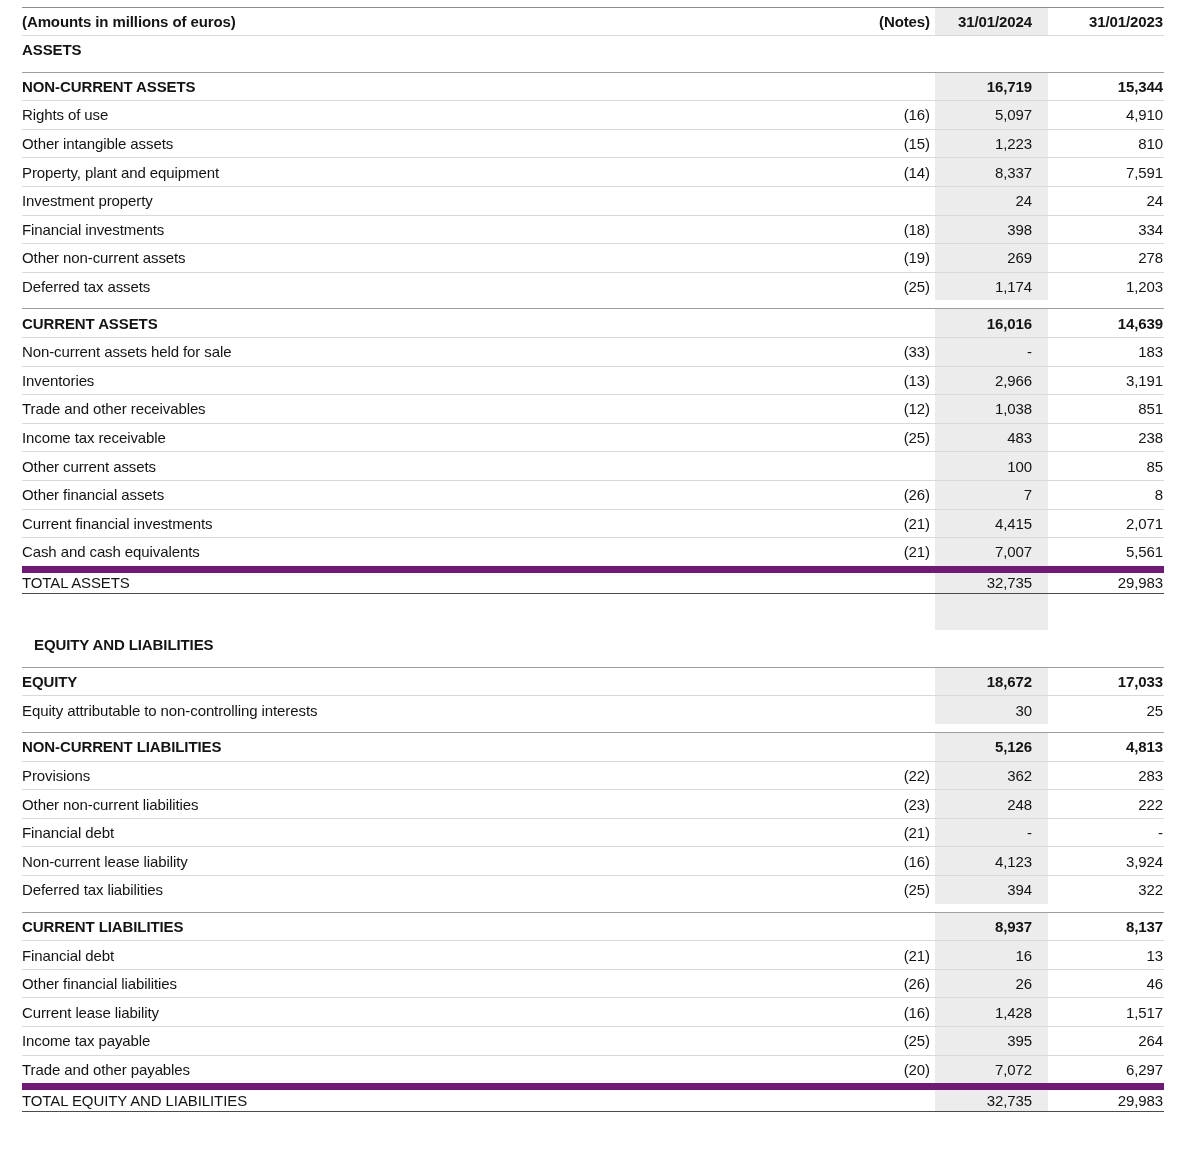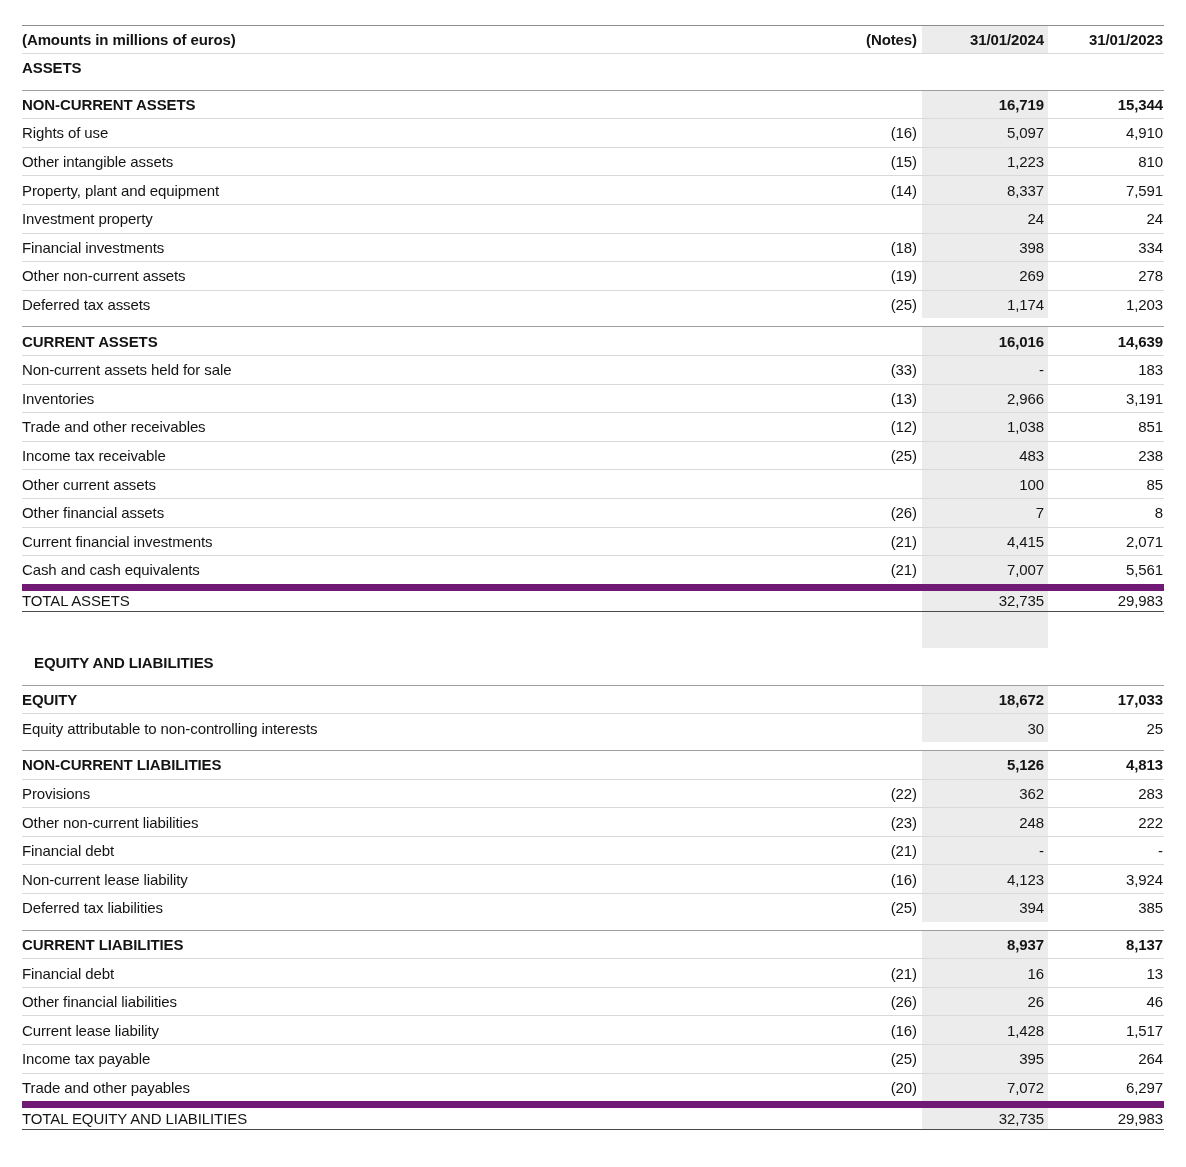--- a/index.html
+++ b/index.html
@@ -6,37 +6,37 @@
   html,body { background:#ffffff; }
   body {
     width:1186px; height:1167px;
     font-family:"Liberation Sans", sans-serif;
     color:#141414;
     position:relative;
     letter-spacing:-0.1px;
   }
   #sheet {
     position:absolute;
-    left:22px; top:25px;
+    left:22px; top:7px;
     width:1142px;
   }
   .row {
     display:flex;
     align-items:stretch;
     height:28.6px;
     border-top:1px solid #d9d9d9;
     font-size:15px;
   }
   .row > div { display:flex; align-items:center; }
   .col-label { flex:1; padding-right:10px; }
   .col-notes { width:110px; justify-content:flex-end; }
   .col-gap   { width:5px; }
   .col-v2024 {
-    width:126px; justify-content:flex-end;
-    padding-right:4px;
+    width:113px; justify-content:flex-end;
+    padding-right:16px;
     background:var(--band, #ececec);
   }
   .col-v2023 { width:116px; justify-content:flex-end; padding-right:1px; }
 
   .row.header {
     height:28px;
     border-top:1px solid #8c8c8c;
     font-weight:bold;
   }
   .row.title   { font-weight:bold;flex-direction:column; }
@@ -255,21 +255,21 @@
         <div class="col-notes">(16)</div>
         <div class="col-gap"></div>
         <div class="col-v2024">4,123</div>
         <div class="col-v2023">3,924</div>
       </div>
       <div class="row item">
         <div class="col-label">Deferred tax liabilities</div>
         <div class="col-notes">(25)</div>
         <div class="col-gap"></div>
         <div class="col-v2024">394</div>
-        <div class="col-v2023">385</div>
+        <div class="col-v2023">322</div>
       </div>
       <div class="row section">
         <div class="col-label">CURRENT LIABILITIES</div>
         <div class="col-notes"></div>
         <div class="col-gap"></div>
         <div class="col-v2024">8,937</div>
         <div class="col-v2023">8,137</div>
       </div>
       <div class="row item">
         <div class="col-label">Financial debt</div>

